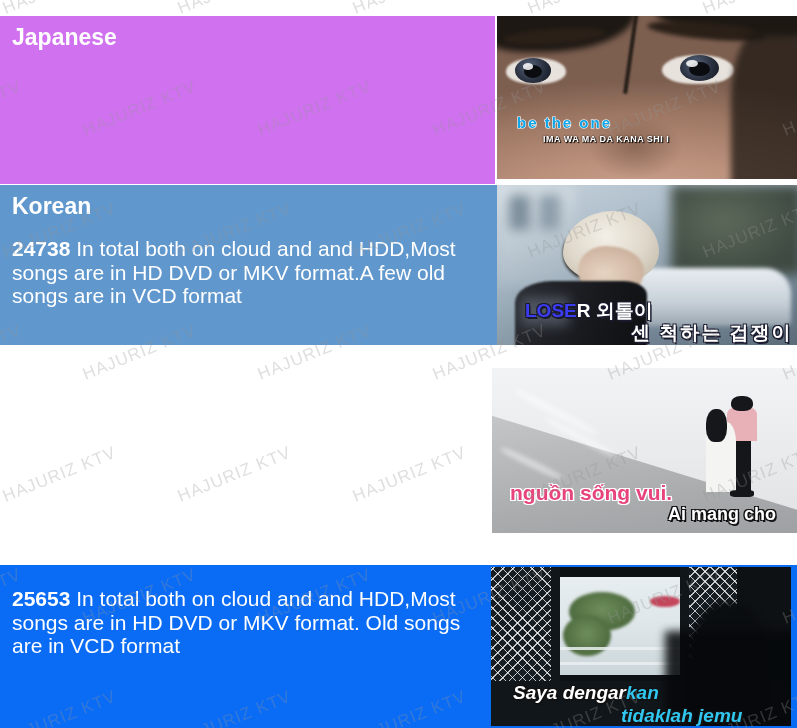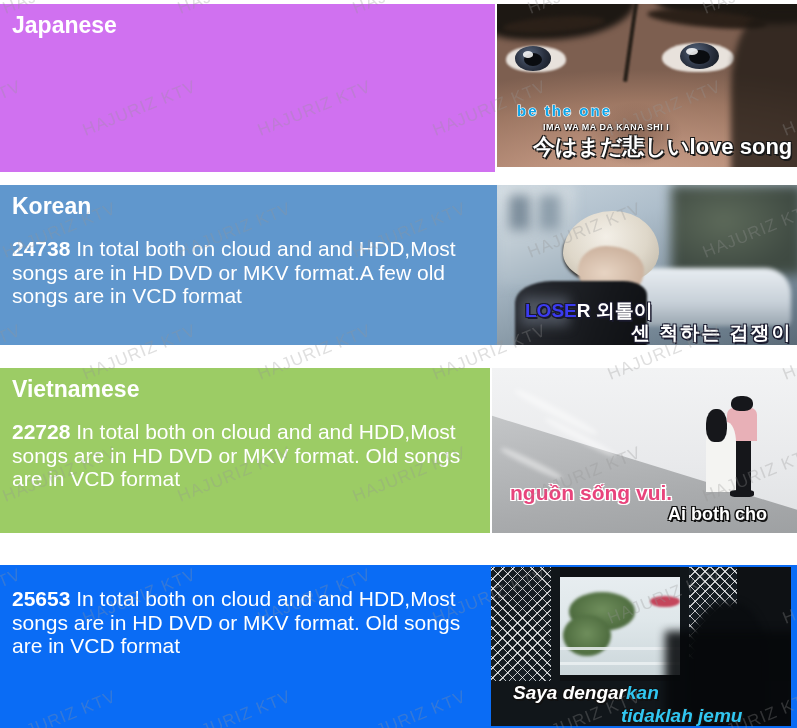--- a/index.html
+++ b/index.html
@@ -211,21 +211,21 @@
       repeating-linear-gradient(-45deg, rgba(255,255,255,.75) 0 1px, rgba(255,255,255,0) 1px 7px);
     background-color: rgba(30,40,48,.55);
   }
   .my-frame { position:absolute; background:#11161a; }
   .my-shadow { position:absolute; background: rgba(6,8,10,.88); filter: blur(4px); }
   .my-person { position:absolute; background:#0a0d10; filter: blur(3px); border-radius:45% 45% 20% 20%; }
 </style>
 </head>
 <body>
 
-<div class="row" style="top:4px; height:168px; width:690px;">
+<div class="row" style="top:16px; height:168px; width:690px;">
   <div class="panel" style="width:495px; height:168px; background:#d071f0;">
     <div class="panel-title">Japanese</div>
   </div>
 
   <div class="thumb" style="left:497px; width:300px; height:163px;">
     <div class="thumb-inner">
       <div class="jp-bg"></div>
       <div class="jp-hair" style="left:-6%;top:-18%;width:52%;height:40%;border-radius:0 0 60% 30%;"></div>
       <div class="jp-hair" style="left:52%;top:-24%;width:60%;height:36%;border-radius:0 0 30% 50%;"></div>
       <div class="jp-strand" style="left:44%;top:-4%;width:4px;height:52%;transform:rotate(8deg);"></div>
@@ -237,21 +237,20 @@
       <div class="jp-glint" style="left:8.5%;top:29%;width:3.5%;height:4%;"></div>
       <div class="jp-eye-white" style="left:55%;top:24%;width:24%;height:18%;"></div>
       <div class="jp-iris" style="left:61%;top:24%;width:13%;height:16%;"></div>
       <div class="jp-pupil" style="left:64%;top:28%;width:7%;height:9%;"></div>
       <div class="jp-glint" style="left:63%;top:27%;width:4%;height:4.5%;"></div>
       <div class="jp-nose" style="left:30%;top:60%;width:32%;height:40%;"></div>
       <div class="jp-hair" style="left:78%;top:4%;width:30%;height:120%;border-radius:40% 0 0 0;opacity:.75;"></div>
     </div>
     <div class="sub" style="left:20px; top:98px; font-size:15px; font-weight:bold; letter-spacing:2px; color:#0ea5e9; -webkit-text-stroke:1.2px #ffffff; paint-order:stroke fill;">be  the  one</div>
     <div class="sub" style="left:46px; top:118px; font-size:9px; font-weight:bold; letter-spacing:.5px; color:#ffffff; text-shadow: 0 0 2px #000, 1px 1px 1px #000;">IMA  WA  MA   DA KANA SHI   I</div>
-    <div class="sub" style="left:36px; top:128px; font-size:22px; font-weight:bold; color:#ffffff; text-shadow: 1.5px 1.5px 0 #1a1a1a, -1px -1px 0 #1a1a1a, 1px -1px 0 #1a1a1a, -1px 1px 0 #1a1a1a;">今はまだ悲しいlove song</div>
   </div>
 </div>
 
 <div class="row" style="top:185px; height:160px; width:797px;padding-left:12px;">
   <div class="panel" style="width:497px; height:160px; background:#6097cd;">
     <div class="panel-title">Korean</div>
     <div class="panel-body">
       <span class="count">24738</span>
       <span>In total both on cloud and and HDD,Most songs are in HD DVD or MKV format.A few  old songs are in VCD format</span>
     </div>
@@ -272,44 +271,37 @@
       <div class="kr-blur-shape" style="left:8%;top:70%;width:16%;height:18%;background:rgba(120,130,145,.5);"></div>
     </div>
     <div class="sub" style="left:28px; top:113px; font-size:19px; font-weight:bold; color:#ffffff; text-shadow: 1.5px 1.5px 0 #1a1a2e, -1px -1px 0 #1a1a2e, 1px -1px 0 #1a1a2e, -1px 1px 0 #1a1a2e;">
       <span style="color:#3b3bf0;">LOSE</span><span>R 외톨이</span>
     </div>
     <div class="sub" style="left:134px; top:135px; font-size:19px; font-weight:bold; letter-spacing:2px; color:#ffffff; text-shadow: 1.5px 1.5px 0 #1a1a2e, -1px -1px 0 #1a1a2e, 1px -1px 0 #1a1a2e, -1px 1px 0 #1a1a2e;">센 척하는 겁쟁이</div>
   </div>
 </div>
 
 <div class="row" style="top:368px; height:165px; width:797px;">
-  <div class="panel" style="width:490px; height:165px; background:#9ccc65;">
-    <div class="panel-title">Vietnamese</div>
-    <div class="panel-body">
-      <span class="count">22728</span>
-      <span>In total both on cloud and and HDD,Most songs are in HD DVD or MKV format. Old songs are in VCD format</span>
-    </div>
-  </div>
 
   <div class="thumb" style="left:492px; width:305px; height:165px; background:#e8eaec;">
     <div class="thumb-inner">
       <div class="vn-bg"></div>
       <div class="vn-slope"></div>
       <div class="vn-streak" style="left:6%;top:24%;width:30%;height:5%;transform:rotate(28deg);"></div>
       <div class="vn-streak" style="left:16%;top:40%;width:26%;height:4%;transform:rotate(28deg);"></div>
       <div class="vn-streak" style="left:2%;top:56%;width:22%;height:4%;transform:rotate(26deg);"></div>
       <div class="vn-fig-dark" style="left:79%;top:40%;width:6%;height:36%;"></div>
       <div class="vn-fig-shirt" style="left:77%;top:24%;width:10%;height:20%;border-radius:20% 20% 0 0;"></div>
       <div class="vn-fig-hair" style="left:78.5%;top:17%;width:7%;height:9%;"></div>
       <div class="vn-fig-dress" style="left:70%;top:33%;width:10%;height:42%;border-radius:30% 30% 0 0;"></div>
       <div class="vn-fig-hair" style="left:70%;top:25%;width:7%;height:20%;"></div>
       <div class="vn-fig-dark" style="left:78%;top:74%;width:8%;height:4%;border-radius:30%;"></div>
     </div>
     <div class="sub" style="left:18px; top:113px; font-size:21px; font-weight:bold; color:#e8447c; text-shadow: 1.4px 1.4px 0 #ffffff, -1.2px -1.2px 0 #ffffff, 1.2px -1.2px 0 #ffffff, -1.2px 1.2px 0 #ffffff;">nguồn sống vui.</div>
-    <div class="sub" style="left:176px; top:136px; font-size:18px; font-weight:bold; color:#ffffff; text-shadow: 1.6px 1.6px 0 #111, -1.2px -1.2px 0 #111, 1.2px -1.2px 0 #111, -1.2px 1.2px 0 #111;">Ai both cho</div>
+    <div class="sub" style="left:176px; top:136px; font-size:18px; font-weight:bold; color:#ffffff; text-shadow: 1.6px 1.6px 0 #111, -1.2px -1.2px 0 #111, 1.2px -1.2px 0 #111, -1.2px 1.2px 0 #111;">Ai mang cho</div>
   </div>
 </div>
 
 <div class="row" style="top:565px; height:163px; width:797px;">
   <div class="panel" style="width:797px; height:163px; background:#0a6cf5;">
     <div class="panel-body" style="max-width:470px;">
       <span class="count">25653</span>
       <span>In total both on cloud and and HDD,Most songs are in HD DVD or MKV format. Old songs are in VCD format</span>
     </div>
   </div>

